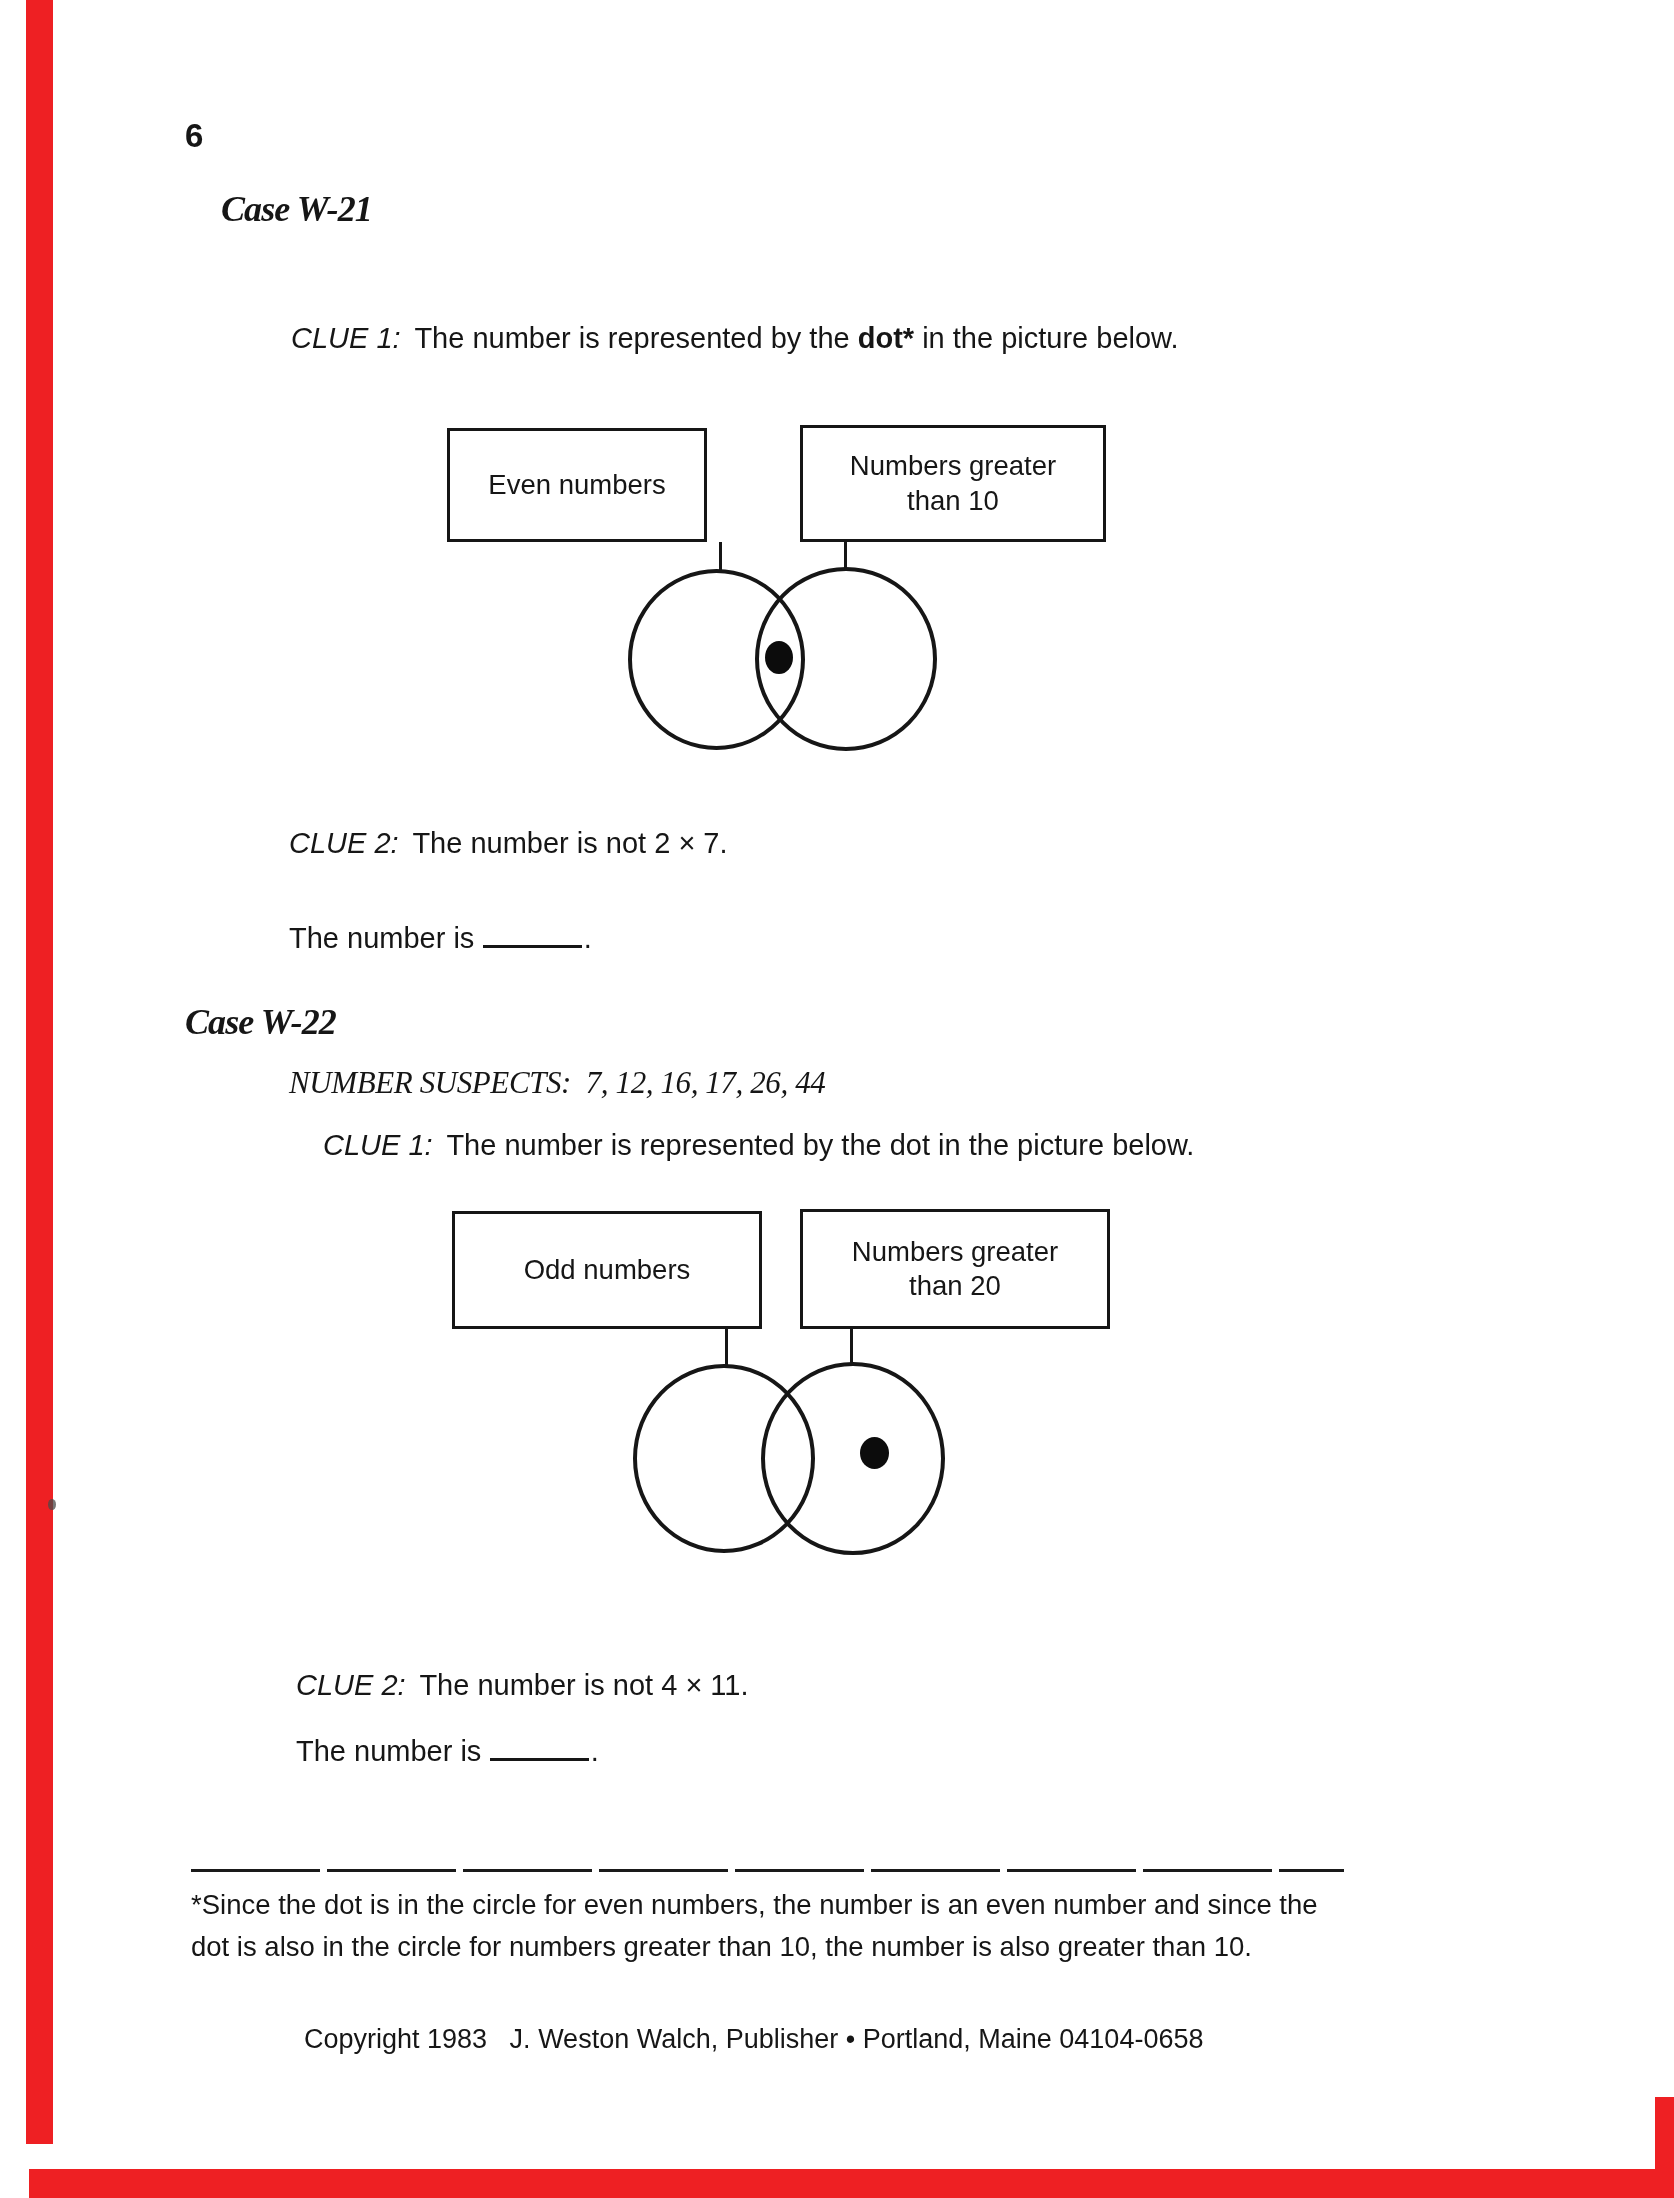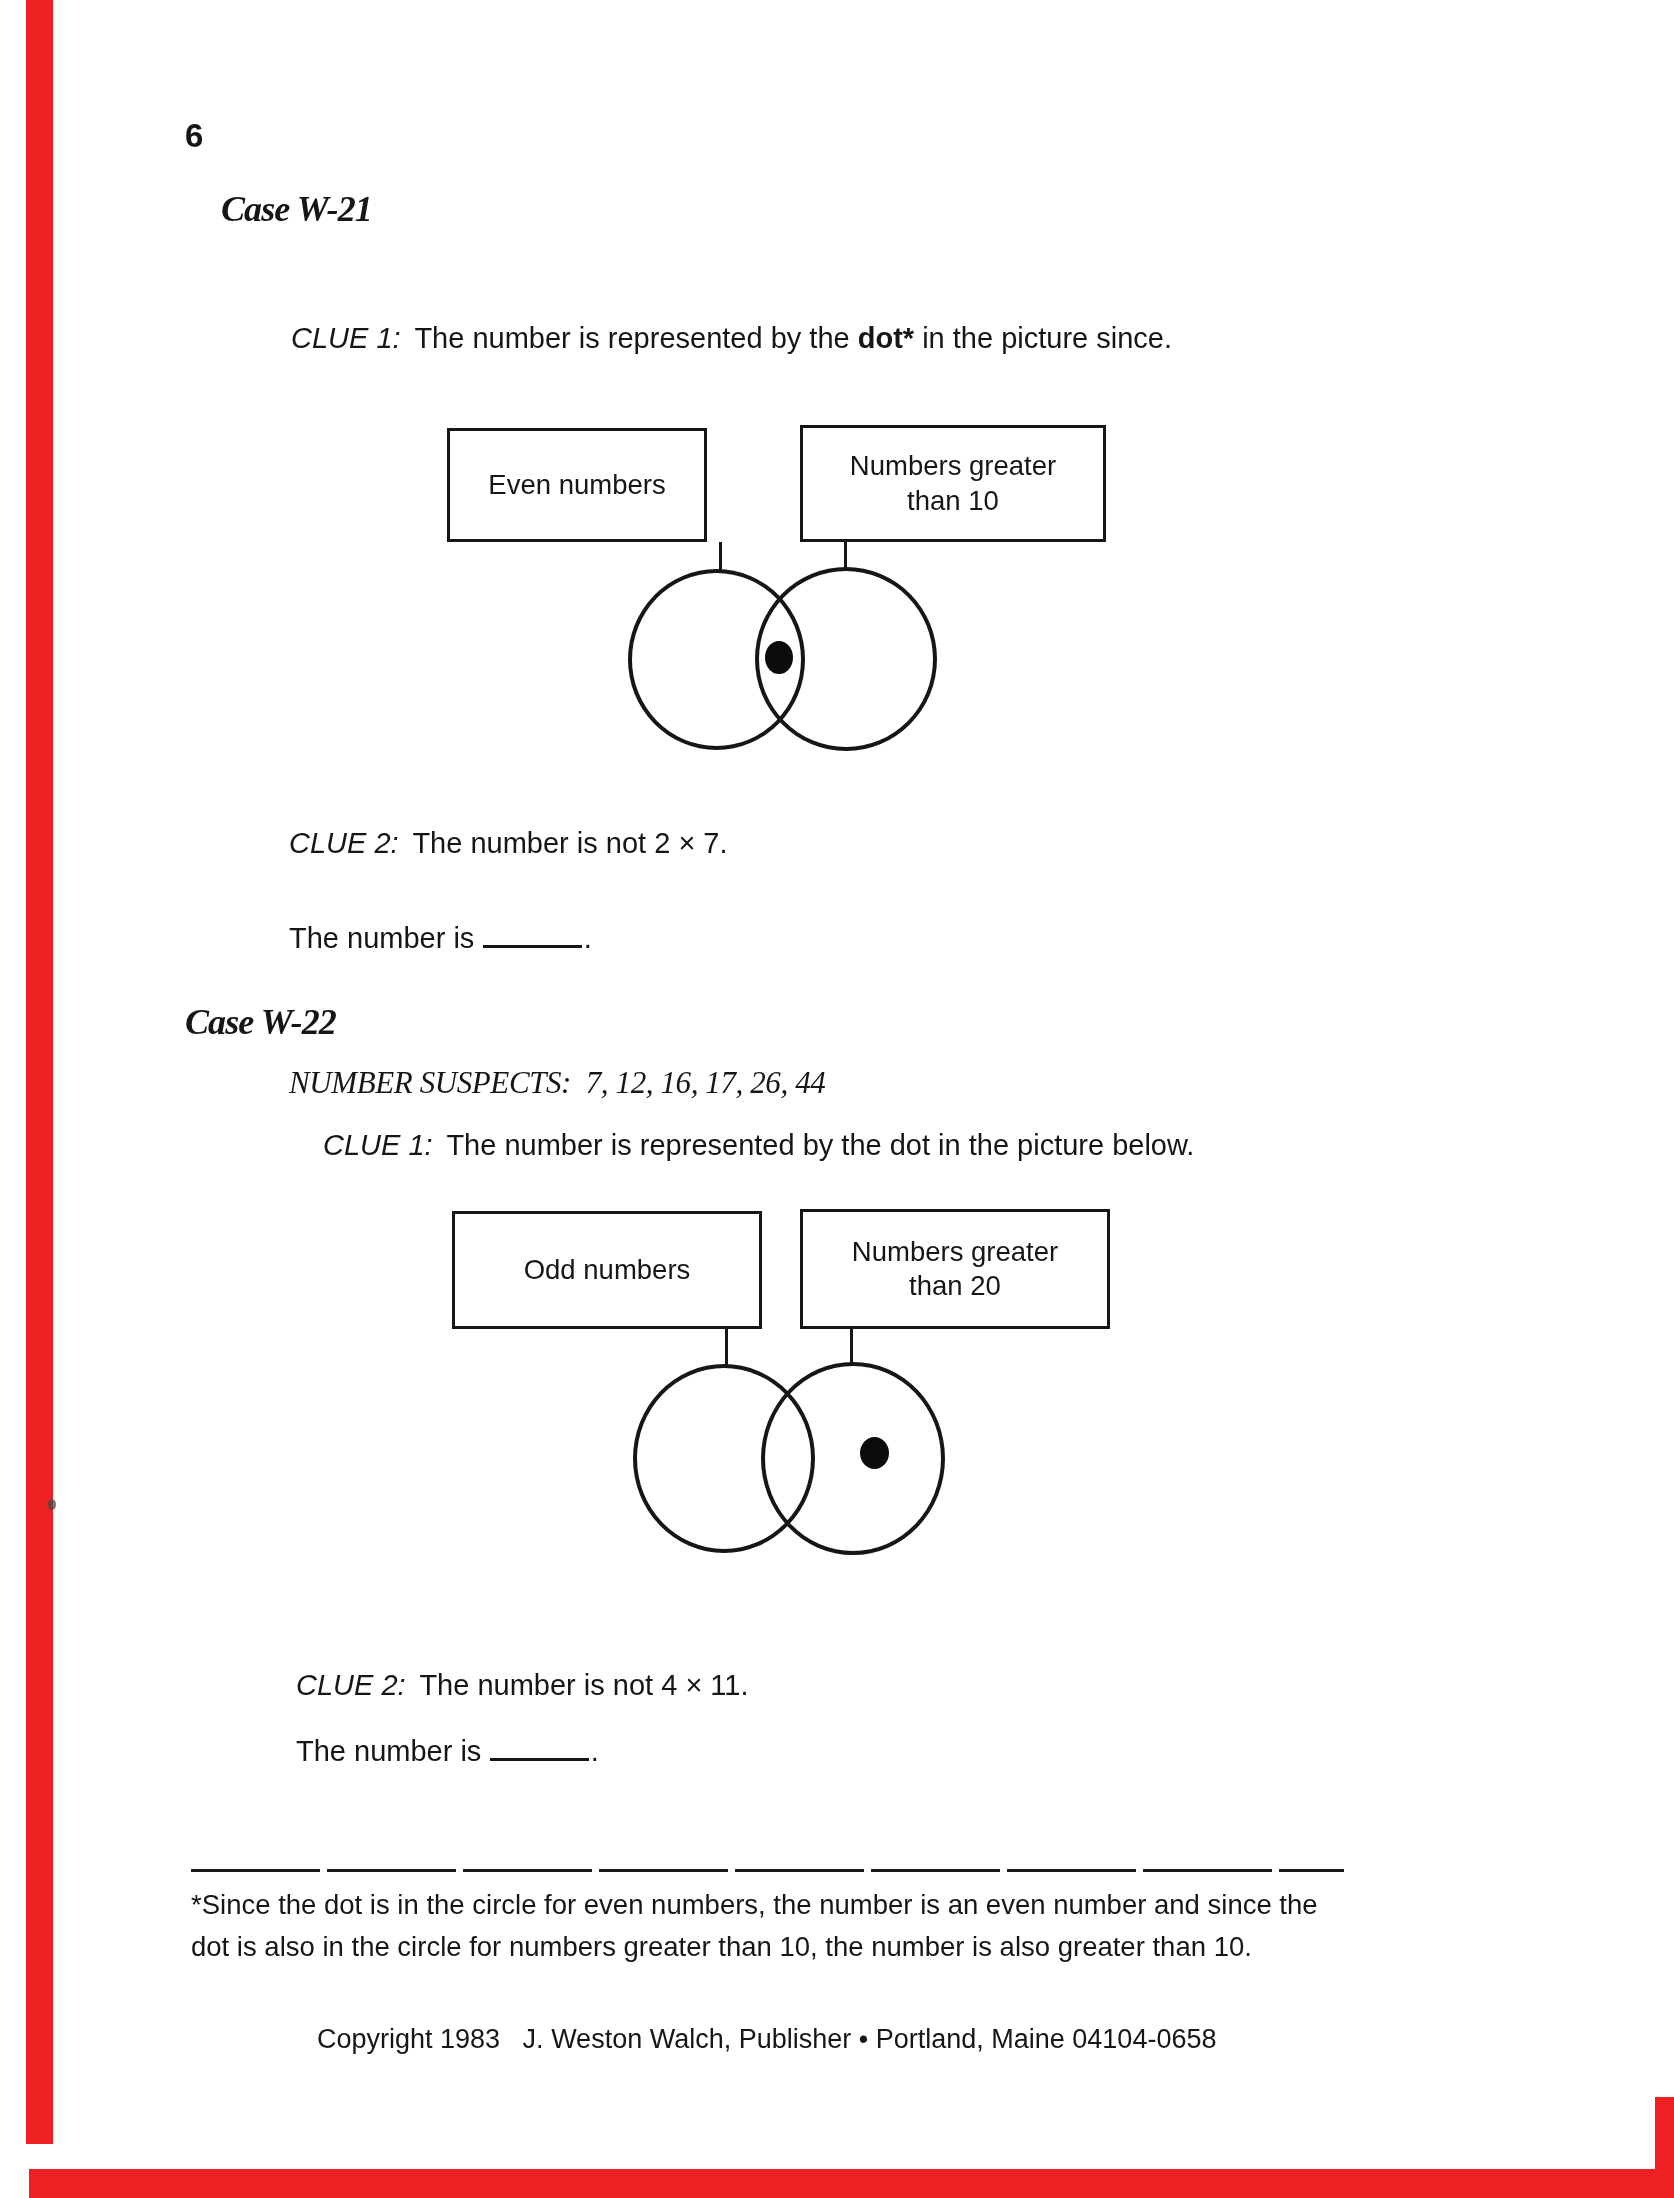--- a/index.html
+++ b/index.html
@@ -57,21 +57,21 @@
     position:absolute; left:191px; top:1869px; width:1153px; height:3.4px;
     background:repeating-linear-gradient(90deg,
       #1a1a1a 0px, #1a1a1a 129px, rgba(26,26,26,0) 129px, rgba(26,26,26,0) 136px);
   }
   .footnote {
     position:absolute; left:191px; top:1884px; width:1163px;
     font-size:27.5px; line-height:42px;
   }
   .copyright {
     position:absolute; left:304px; top:2024px;
-    font-size:27px; white-space:pre;margin-left:13px;
+    font-size:27px; white-space:pre;
   }
   .stray-mark {
     position:absolute; left:48px; top:1499px; width:7.7px; height:11.2px;
     background:#4a4a4a; border-radius:50%; opacity:.75;
   }
 </style>
 </head>
 <body>
 
 <div class="page">
@@ -79,21 +79,21 @@
   <div class="redbar redbar-left"></div>
   <div class="redbar redbar-bottom"></div>
   <div class="redbar redbar-right"></div>
   <div class="stray-mark"></div>
 
   <div class="abs page-number" style="left:185px; top:117px;">6</div>
 
   <div class="abs case-title" style="left:185px; top:188px;margin-left:36px;">Case W-21</div>
 
 
-  <div class="abs clue-line" style="left:291px; top:322px;"><span class="clue-label">CLUE 1:</span><span>The number is represented by the </span><span class="bold">dot*</span><span> in the picture since.</span></div>
+  <div class="abs clue-line" style="left:291px; top:322px;"><span class="clue-label">CLUE 1:</span><span>The number is represented by the </span><span class="bold">dot*</span><span> in the picture below.</span></div>
 
   <div>
     <div class="vbox" style="left:447px; top:428px; width:260px; height:114px;">
       <span>Even numbers</span>
     </div>
     <div class="vbox" style="left:800px; top:425px; width:306px; height:117px;">
       <span>
           <span style="display:block">Numbers greater</span>
           <span style="display:block">than 10</span>
         </span>

